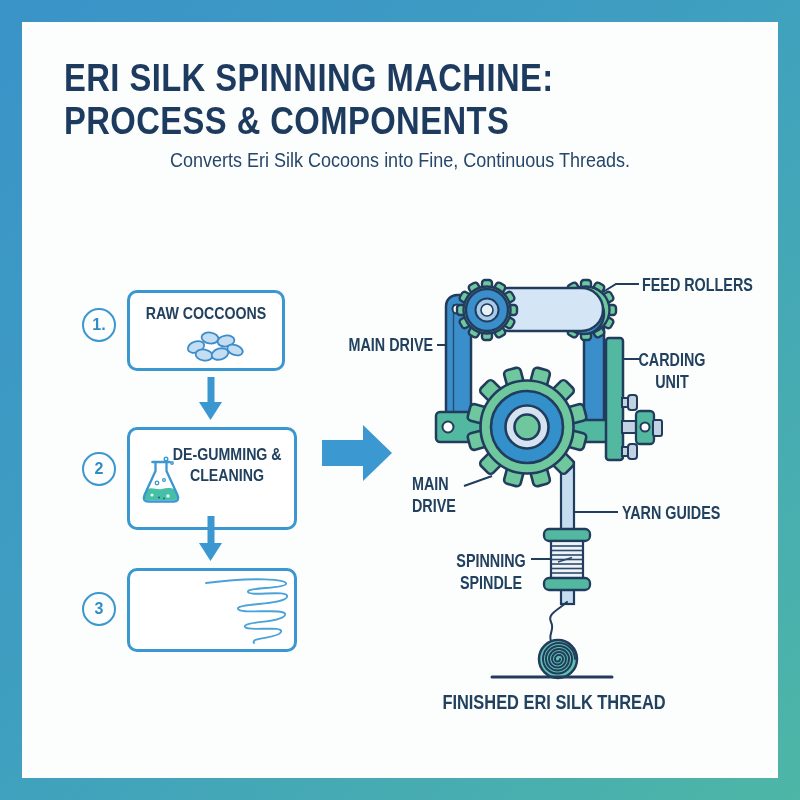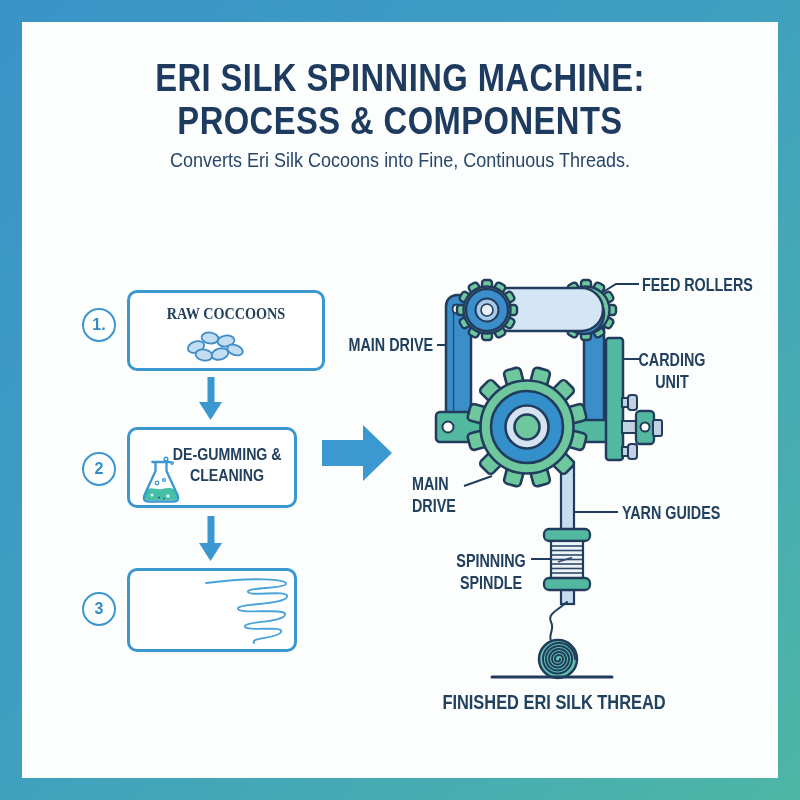--- a/index.html
+++ b/index.html
@@ -3,21 +3,21 @@
 <meta charset="utf-8">
 <style>
   html,body { margin:0; padding:0; background:#e8e8e8; }
   .page {
     position:relative; width:800px; height:800px; overflow:hidden;
     background:linear-gradient(135deg,#3a93c8 0%,#3f9fc0 45%,#4eb6a6 100%);
     font-family:"Liberation Sans", sans-serif;
   }
   .canvas { position:absolute; left:22px; top:22px; right:22px; bottom:22px; background:#fcfdfd; }
 
-  .title-block { position:absolute; left:0; right:0; top:56px; text-align:center; color:#1d3a5f; }
+  .title-block { position:absolute; left:0; right:0; top:56px; color:#1d3a5f; }
   .title-line { font-size:39px; font-weight:bold; line-height:43px; letter-spacing:0.5px; transform:scaleX(0.84); transform-origin:center; }
   .subtitle { position:absolute; left:0; right:0; top:149px; text-align:center; color:#27476a; font-size:20px; font-weight:500; transform:scaleX(0.9); transform-origin:center; }
 
   .badge {
     position:absolute; width:30px; height:30px; border:2.5px solid #3a97cf; border-radius:50%;
     color:#2f8cc7; font-size:16px; font-weight:bold; display:flex; align-items:center; justify-content:center;
     background:#fdfefe;
   }
   .stepbox { position:absolute; background:#ffffff; border:3px solid #3a97cf; border-radius:10px; box-sizing:border-box; }
   .steptext { color:#21415f; font-weight:bold; font-size:16.5px; line-height:21px; transform:scaleX(0.86); transform-origin:center; white-space:nowrap; }
@@ -37,21 +37,21 @@
 
   <div class="title-block">
     <div class="title-line">ERI SILK SPINNING MACHINE:</div>
     <div class="title-line">PROCESS &amp; COMPONENTS</div>
   </div>
   <div class="subtitle">Converts Eri Silk Cocoons into Fine, Continuous Threads.</div>
 
   <div class="badge" style="left:82px; top:308px;">
     <span>1.</span>
   </div>
-  <div class="stepbox" style="left:127px; top:290px; width:198px; height:81px;font-family:Liberation Serif, serif;">
+  <div class="stepbox" style="left:127px; top:290px; width:158px; height:81px;">
     <div class="steptext" style="position:absolute; left:0; right:0; top:10px; text-align:center;">RAW COCCOONS</div>
     <svg class="abs" style="left:53px; top:33px;" width="64" height="40" viewBox="0 0 64 40">
       <g fill="#c3def2" stroke="#3e8cc8" stroke-width="1.8">
         <ellipse cx="13" cy="21" rx="8.5" ry="5.5" transform="rotate(-20 13 21)"></ellipse>
         <ellipse cx="27" cy="12" rx="8.5" ry="5.5" transform="rotate(8 27 12)"></ellipse>
         <ellipse cx="43" cy="15" rx="8.5" ry="5.5" transform="rotate(-8 43 15)"></ellipse>
         <ellipse cx="21" cy="29" rx="8.5" ry="5.5" transform="rotate(10 21 29)"></ellipse>
         <ellipse cx="37" cy="28" rx="8.5" ry="5.5" transform="rotate(-15 37 28)"></ellipse>
         <ellipse cx="52" cy="24" rx="8" ry="5" transform="rotate(20 52 24)"></ellipse>
       </g>
@@ -59,21 +59,21 @@
   </div>
 
   <svg class="abs" style="left:199px; top:377px;" width="24" height="44" viewBox="0 0 24 44">
     <rect x="8.5" y="0" width="7" height="26" fill="#3a97cf"></rect>
     <polygon points="0,25 23,25 11.5,43" fill="#3a97cf"></polygon>
   </svg>
 
   <div class="badge" style="left:82px; top:452px;">
     <span>2</span>
   </div>
-  <div class="stepbox" style="left:127px; top:427px; width:170px; height:81px;">
+  <div class="stepbox" style="left:127px; top:427px; width:170px; height:103px;">
     <div style="position:absolute; left:34px; right:4px; top:14px; text-align:center;">
       <div class="steptext">DE-GUMMING &amp;</div>
       <div class="steptext">CLEANING</div>
     </div>
     <svg class="abs" style="left:8px; top:26px;" width="46" height="52" viewBox="0 0 46 52">
       <circle cx="28" cy="3" r="1.8" fill="none" stroke="#3a97cf" stroke-width="1.4"></circle>
       <circle cx="34" cy="7" r="1.2" fill="none" stroke="#3a97cf" stroke-width="1.4"></circle>
       <path d="M 9.2,33.5 C 14,30.5 19,34.5 24,33 C 28,31.8 33,31.5 36.5,33.2 L 39.3,39.5 Q 41,44 36,44 L 10,44 Q 5.2,44 6.8,39.5 Z" fill="#45bfa5" stroke="none"></path>
       <circle cx="14" cy="39" r="1.6" fill="#dff5ef"></circle>
       <circle cx="30" cy="40" r="1.8" fill="#dff5ef"></circle>

